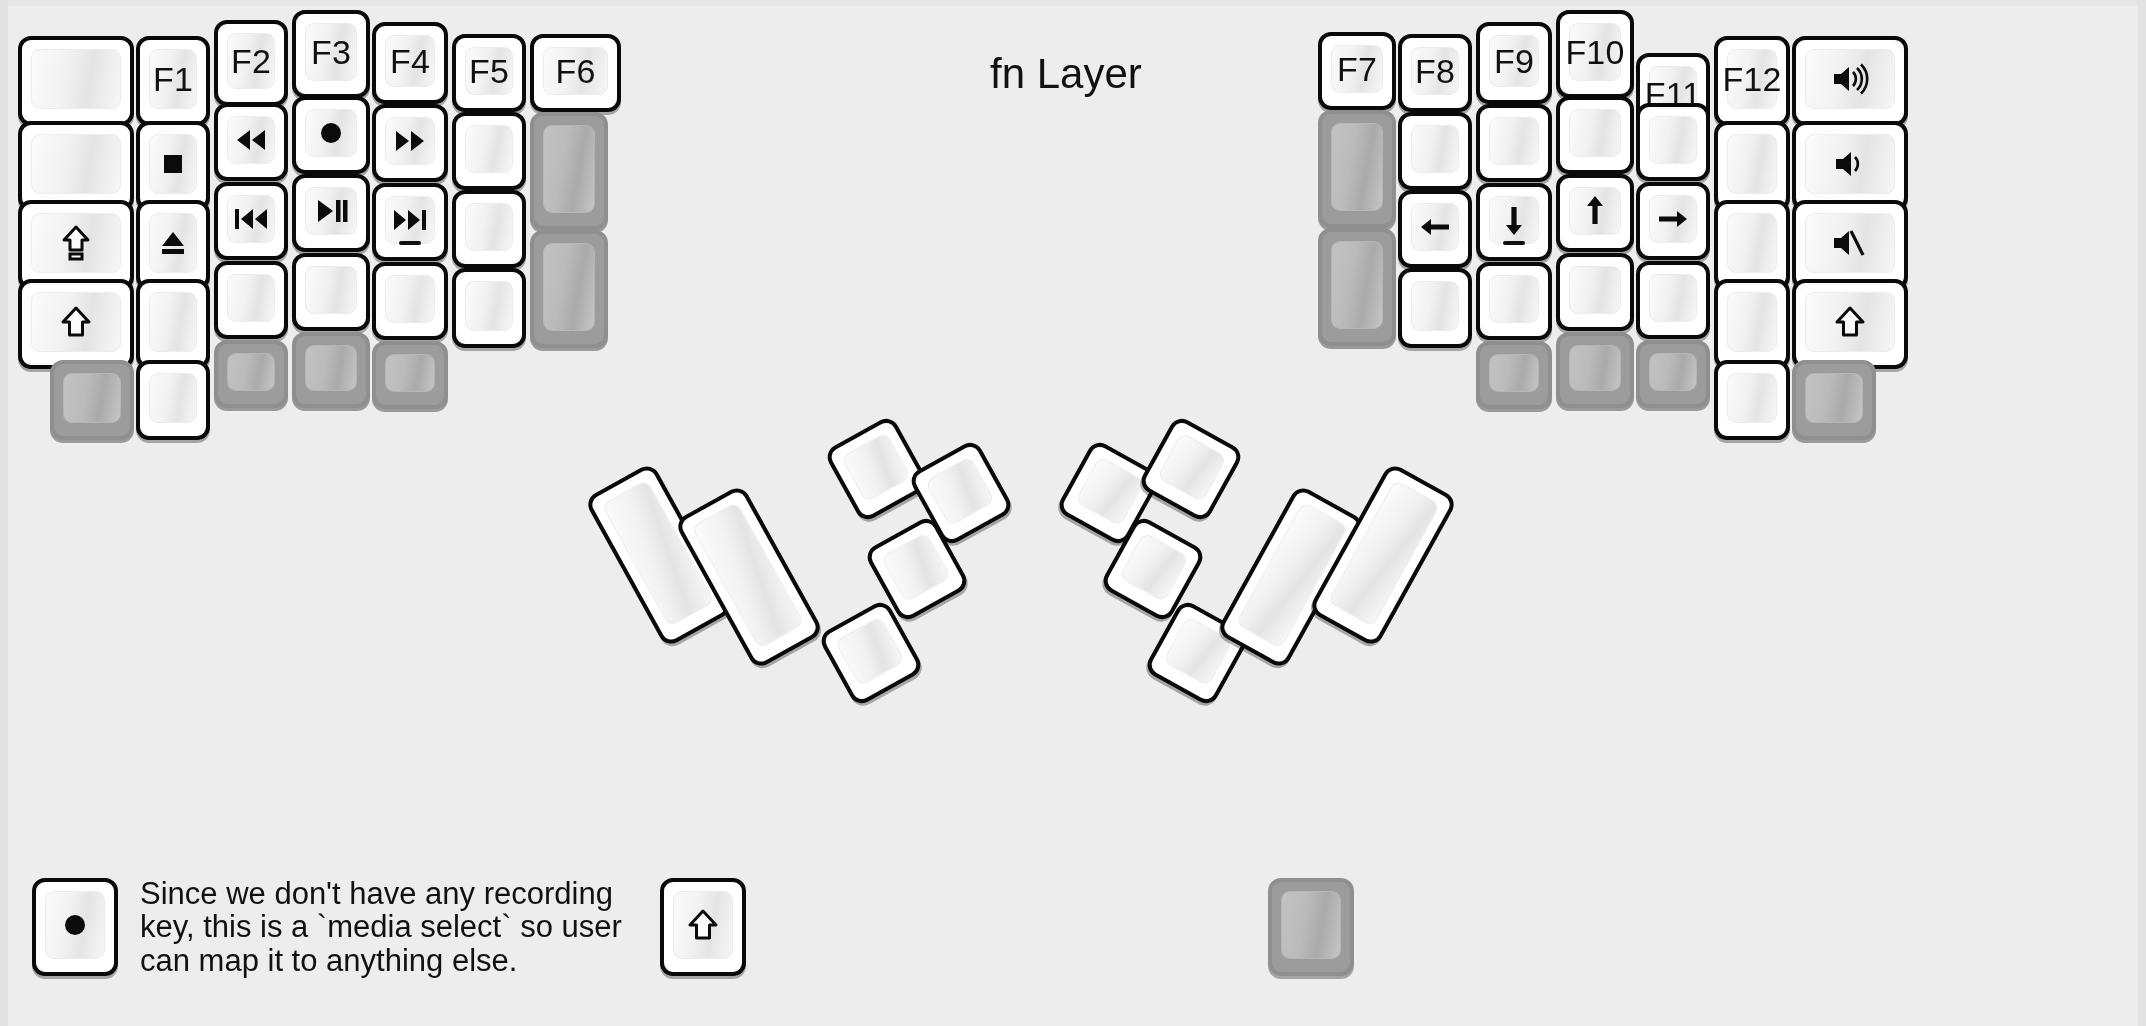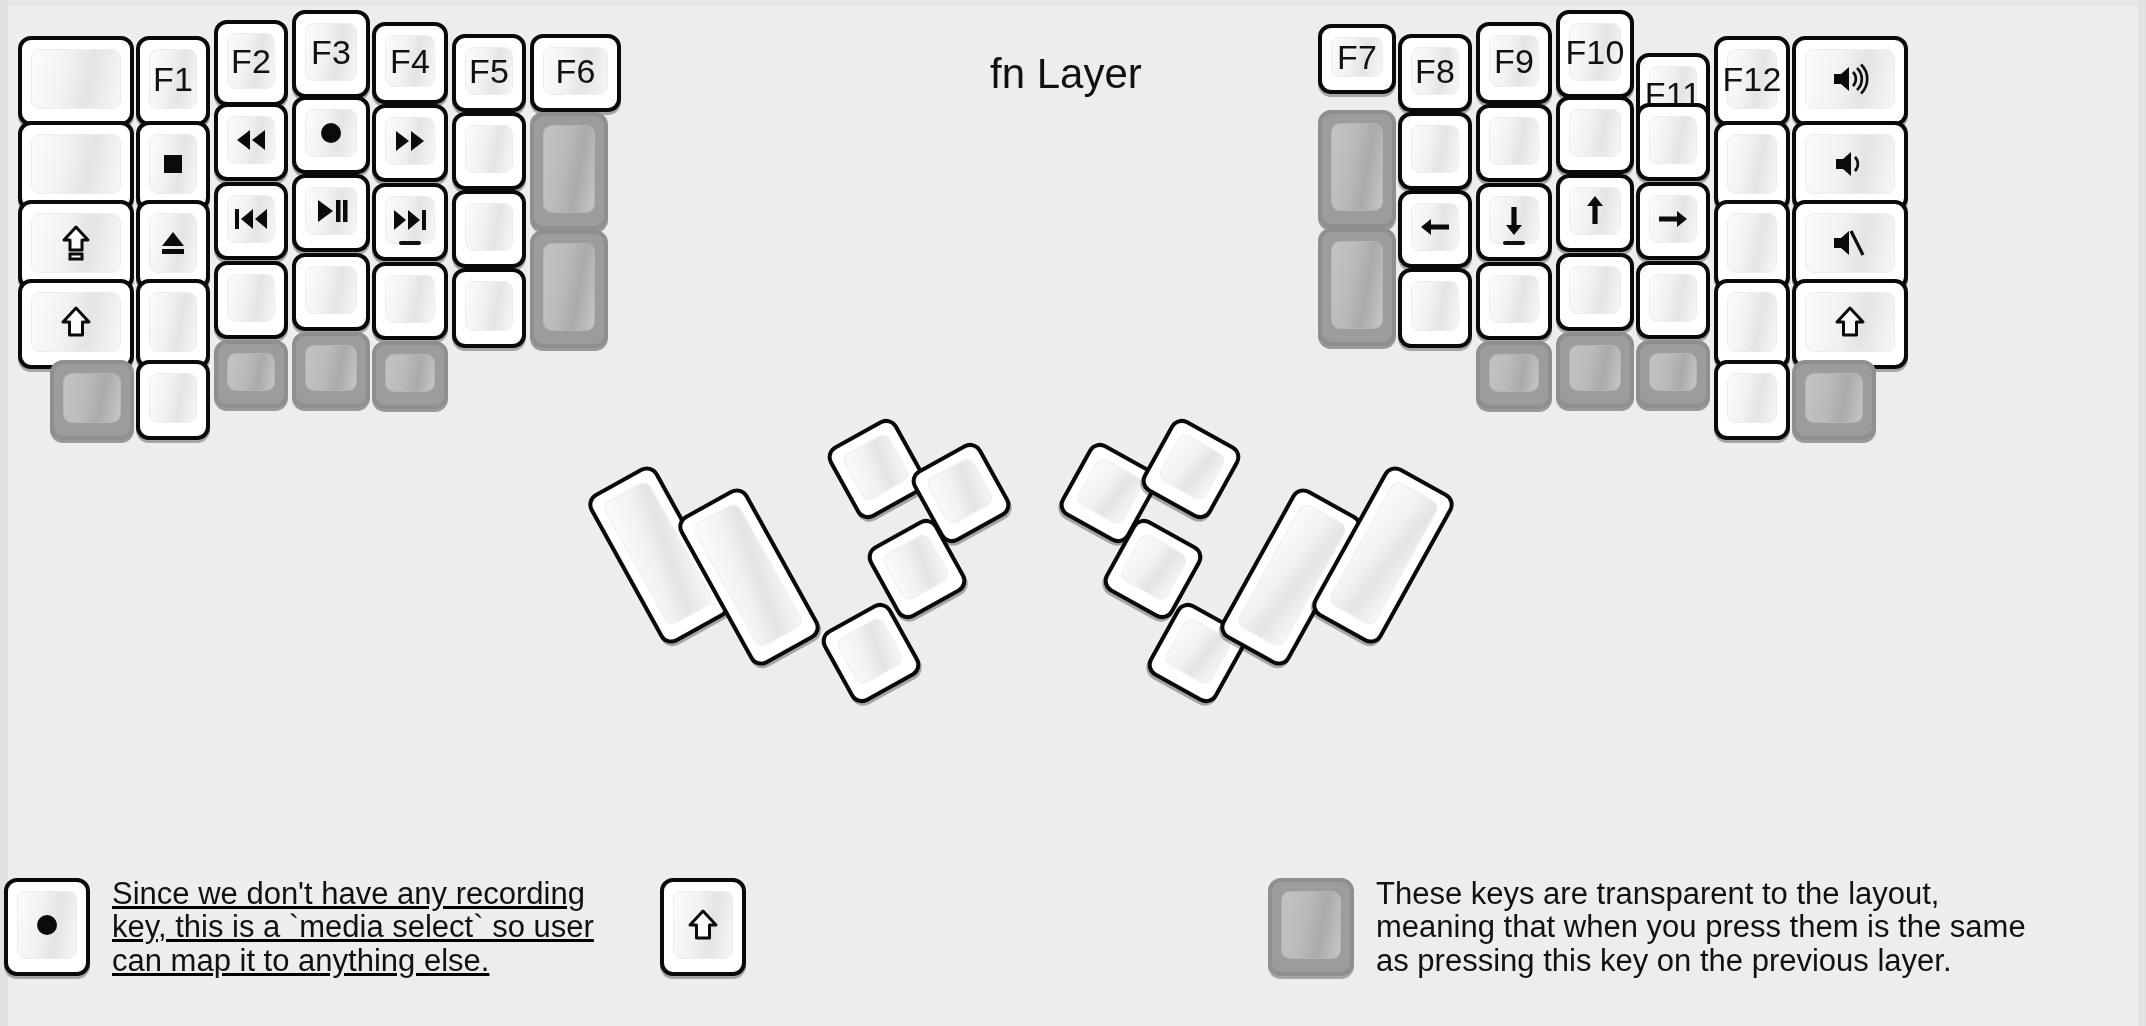--- a/index.html
+++ b/index.html
@@ -295,21 +295,21 @@
           </div>
         </div>
         <div class="key trans" style="left: 530px; top: 112px; width: 78px; height: 118px;">
           <div class="cap"></div>
         </div>
         <div class="key trans" style="left: 530px; top: 230px; width: 78px; height: 118px;">
           <div class="cap"></div>
         </div>
       </div>
       <div style="position: absolute; inset: 0px;">
-        <div class="key" style="left: 1318px; top: 24px; width: 78px; height: 70px;">
+        <div class="key" style="left: 1318px; top: 32px; width: 78px; height: 78px;">
           <div class="cap">
             <span class="lbl">F7</span>
           </div>
         </div>
         <div class="key trans" style="left: 1318px; top: 110px; width: 78px; height: 118px;">
           <div class="cap"></div>
         </div>
         <div class="key trans" style="left: 1318px; top: 228px; width: 78px; height: 118px;">
           <div class="cap"></div>
         </div>
@@ -502,21 +502,21 @@
         <div class="key" style="left: 1252px; top: 492px; width: 78px; height: 170px; transform: rotate(29deg);">
           <div class="cap"></div>
         </div>
         <div class="key" style="left: 1344px; top: 470px; width: 78px; height: 170px; transform: rotate(29deg);">
           <div class="cap"></div>
         </div>
       </div>
     </div>
 
   <div id="legend-layer">
-      <div class="legend-item" style="left: 4px; top: 878px; width: 620px; height: 98px; text-decoration: underline;">
+      <div class="legend-item" style="left: 32px; top: 878px; width: 620px; height: 98px;">
         <div class="legend-key">
           <div class="cap">
             <span>
               <svg class="ic" width="40" height="40" viewBox="0 0 40 40" xmlns="http://www.w3.org/2000/svg" fill="#0b0b0b">
                 <circle cx="20" cy="20" r="10"></circle>
               </svg>
             </span>
           </div>
         </div>
         <div class="legend-text">Since we don't have any recording
@@ -531,18 +531,15 @@
                 <path d="M20 6 L33 20 L26.5 20 L26.5 33 L13.5 33 L13.5 20 L7 20 Z" fill="#fbfbfb" stroke="#0b0b0b" stroke-width="3" stroke-linejoin="round"></path>
               </svg>
             </span>
           </div>
         </div>
       </div>
       <div class="legend-item" style="left: 1268px; top: 878px; width: 860px; height: 98px;">
         <div class="legend-key trans">
           <div class="cap"></div>
         </div>
-        <div class="legend-text">These keys are transparent to the layout,
-meaning that when you press them is the same
-as pressing this key on the previous layer.</div>
       </div>
     </div>
 </div>
 
 </body></html>

